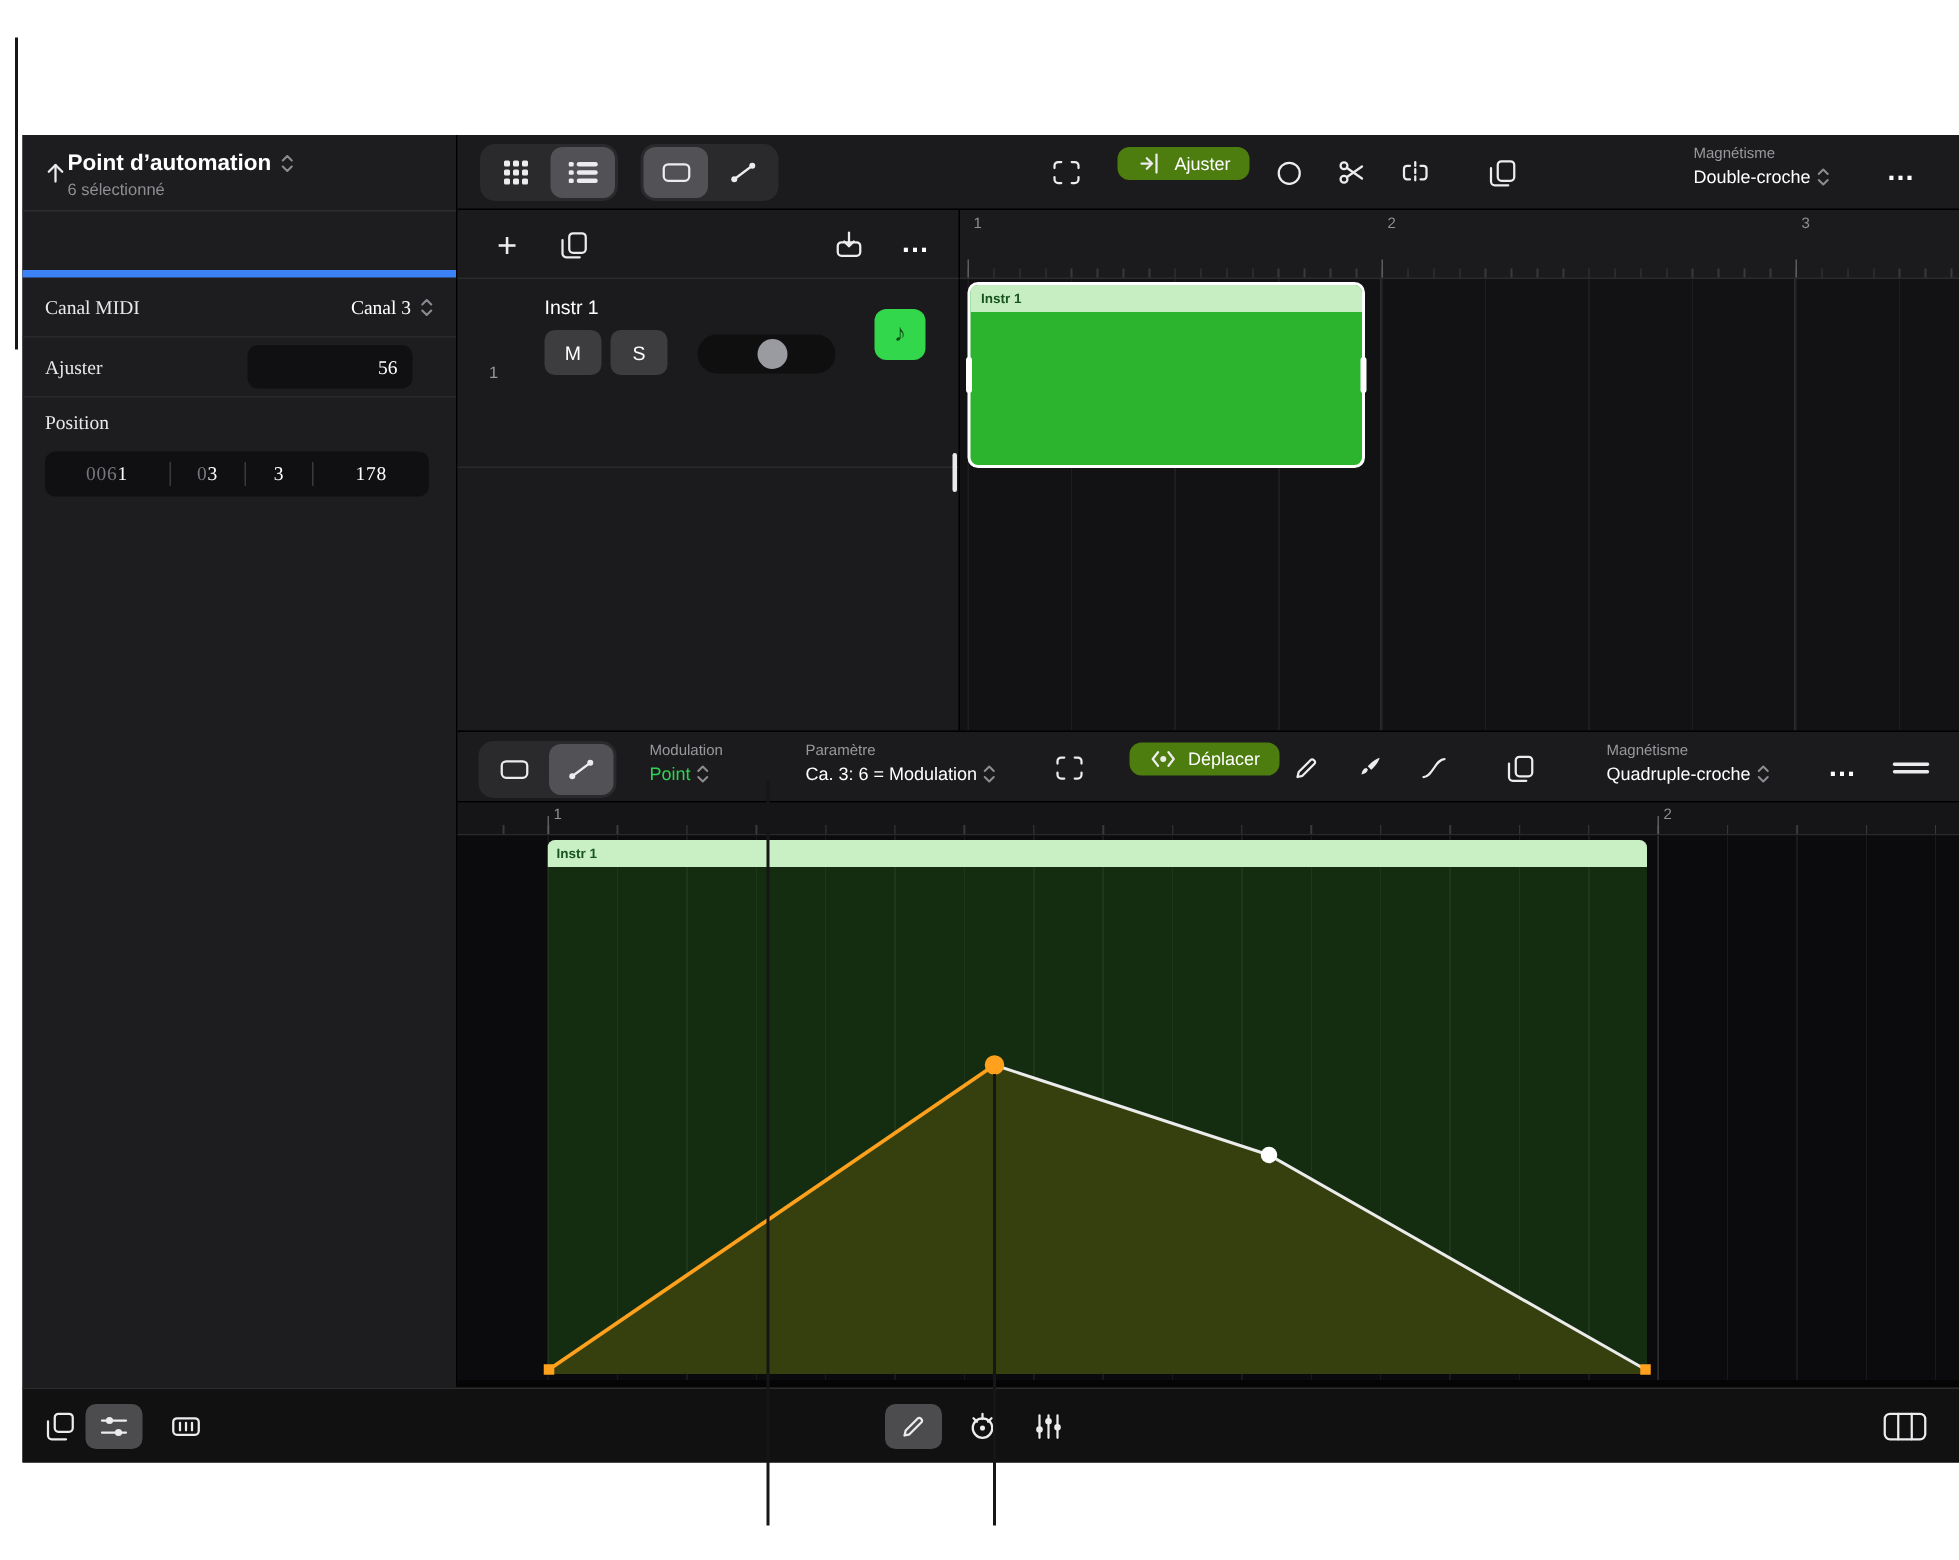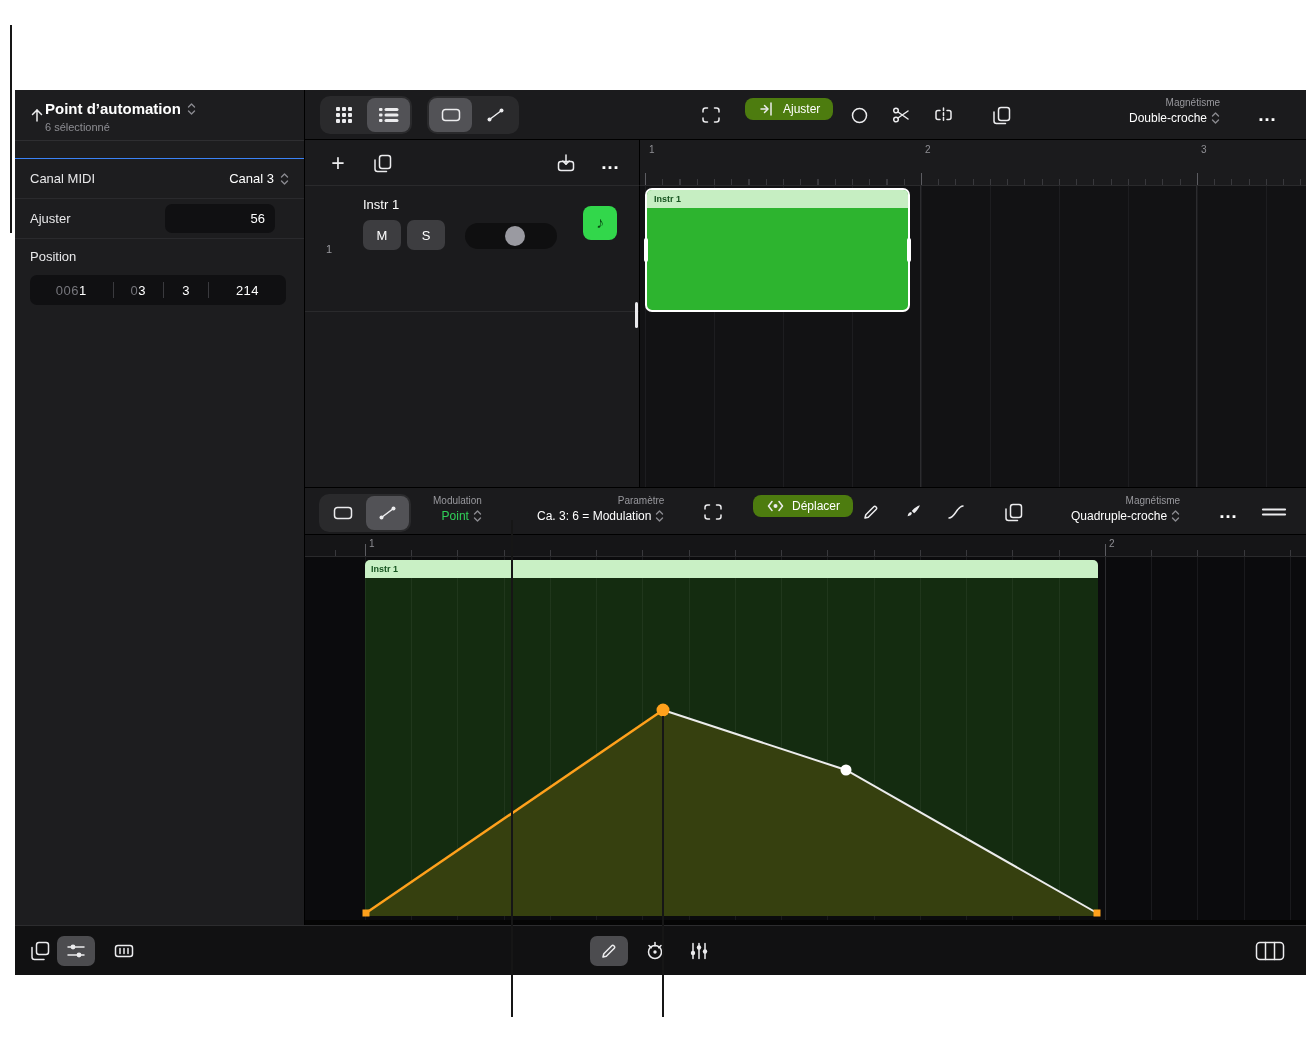--- a/index.html
+++ b/index.html
@@ -20,38 +20,38 @@
   .auto-lane{position:absolute;left:290px;top:467px;width:1001px;height:363px;background:#0b0b0d;}
   .bottom-bar{position:absolute;left:0;top:835px;width:1291px;height:50px;background:#111112;border-top:1px solid #2c2c2e;}
 
   
   .tbtn{position:absolute;top:8px;width:36px;height:34px;border-radius:8px;display:flex;align-items:center;justify-content:center;background:transparent;border:none;cursor:default;}
   .segpair{position:absolute;top:6px;height:38px;background:#2a2a2c;border-radius:10px;display:flex;align-items:center;padding:2px;gap:2px;}
   .segpair .sbtn{width:43px;height:34px;border-radius:8px;display:flex;align-items:center;justify-content:center;border:none;background:transparent;}
   .segpair .sbtn.sel{background:#525256;}
   .pill{position:absolute;top:8px;height:22px;border-radius:8px;background:#4d7c0f;display:flex;align-items:center;justify-content:center;gap:7px;color:#fff;font-size:12px;border:none;padding:0 13px;}
   .more{color:#fff;font-size:19px;font-weight:700;line-height:10px;}
-  .dd{position:absolute;top:7px;display:flex;flex-direction:column;gap:3px;align-items:flex-end;}
+  .dd{position:absolute;top:7px;display:flex;flex-direction:column;gap:3px;}
   .dd-label{font-size:10px;color:#98989d;}
   .dd-value{display:flex;align-items:center;gap:4px;font-size:12px;color:#fff;white-space:nowrap;}
   .dd-value.green{color:#30d158;}
 
   
   svg.ic{display:block;}
   .ic path,.ic rect,.ic circle{stroke:#ececee;stroke-width:1.5;fill:none;stroke-linecap:round;stroke-linejoin:round;}
   .ic g.f path,.ic g.f rect,.ic g.f circle{fill:#ececee;stroke:none;}
   .ic.chev path{stroke:#8a8a90;stroke-width:1.4;}
   .ic .thick{stroke-width:2.2;}
 
   
   .insp-back{position:absolute;left:8px;top:11px;width:28px;height:28px;display:flex;align-items:center;justify-content:center;background:none;border:none;}
   .insp-title{position:absolute;left:30px;top:10px;font-size:15px;font-weight:700;color:#fff;display:flex;align-items:center;gap:6px;}
   .insp-sub{position:absolute;left:30px;top:31px;font-size:11px;color:#8e8e93;}
   .insp-sep{position:absolute;left:0;top:50px;width:100%;height:1px;background:#2e2e31;}
-  .insp-rows{position:absolute;left:0;top:68px;width:100%;border-top:1px solid #3b82f6;}
+  .insp-rows{position:absolute;left:0;top:90px;width:100%;border-top:5px solid #3b82f6;font-family:Liberation Serif, serif;}
   .irow{position:relative;height:40px;display:flex;align-items:center;padding:0 15px;border-bottom:1px solid #2a2a2d;}
   .irow .rl{font-size:13px;color:#e8e8ea;flex:1;}
   .irow .rv{display:flex;align-items:center;gap:6px;font-size:13px;color:#fff;}
   .vfield{width:110px;height:29px;background:#101012;border-radius:7px;color:#fff;font-size:13px;display:flex;align-items:center;justify-content:flex-end;padding:0 10px;margin-right:14px;}
   .plabel{height:34px;display:flex;align-items:center;padding:0 15px;font-size:13px;color:#e8e8ea;}
   .pos-field{margin:2px 18px 0 15px;height:30px;background:#101012;border-radius:7px;display:flex;align-items:center;}
   .pseg{display:flex;align-items:center;justify-content:center;font-size:13px;letter-spacing:.5px;}
   .pseg .dim{color:#76767c;}
   .pseg .br{color:#fff;}
   .pdiv{width:1px;height:16px;background:#3a3a3e;}
@@ -149,21 +149,21 @@
               <span class="br">3</span>
             </span>
           <span class="pdiv"></span>
           <span class="pseg" style="flex:0.8">
               <span class="dim"></span>
               <span class="br">3</span>
             </span>
           <span class="pdiv"></span>
           <span class="pseg" style="flex:1.4">
               <span class="dim"></span>
-              <span class="br">214</span>
+              <span class="br">178</span>
             </span>
         </div>
       </div>
     </aside>
 
     <div class="top-toolbar">
       <div class="segpair" style="left:15px">
         <button class="sbtn">
           <svg class="ic" width="18" height="18" viewBox="0 0 18 18">
               <g class="f">

